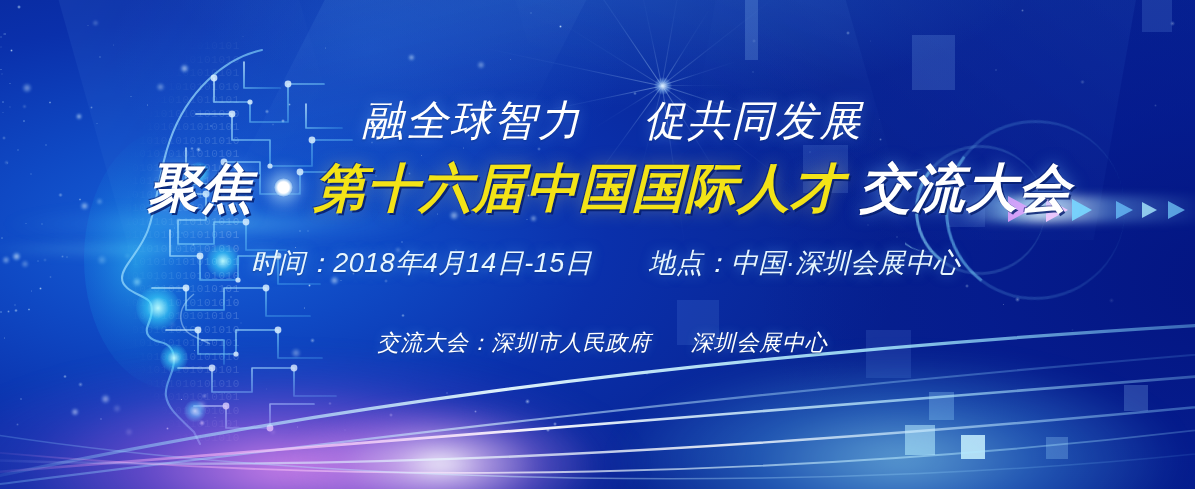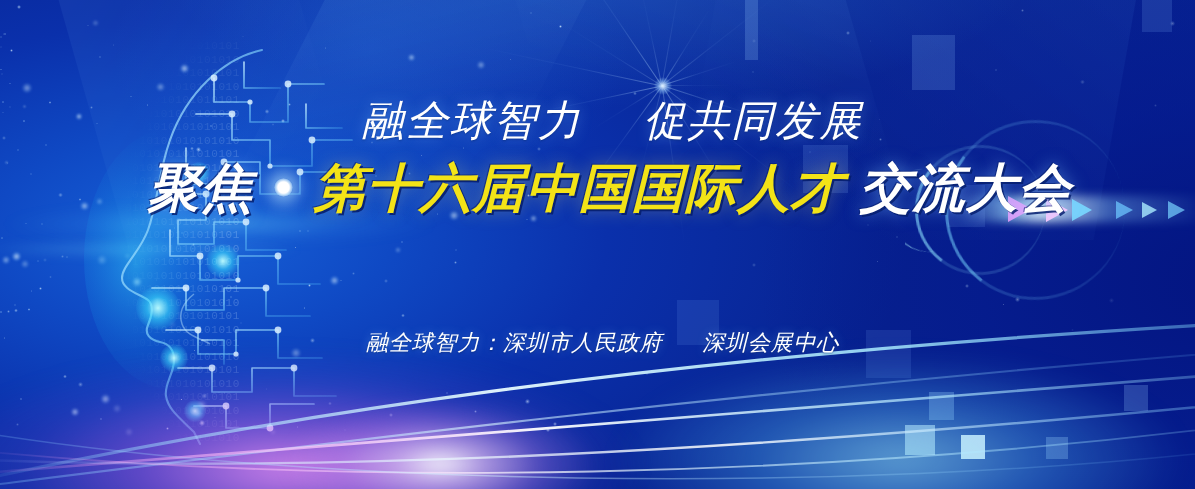--- a/index.html
+++ b/index.html
@@ -589,21 +589,26 @@
       <span>促共同发展</span>
     </div>
 
     <div class="maintitle">
       <span class="mt-white">聚焦</span>
       <span class="mt-dot"></span>
       <span class="mt-yellow">第十六届中国国际人才</span>
       <span class="mt-white">交流大会</span>
     </div>
 
+    <div class="subline">
+      <span>时间：</span><span>2018年4月14日-15日</span>
+      <span class="gap"></span>
+      <span>地点：</span><span>中国·深圳会展中心</span>
+    </div>
 
     <div class="hostline">
-      <span>融全球智力：</span><span>深圳市人民政府</span>
+      <span>交流大会：</span><span>深圳市人民政府</span>
       <span class="gap"></span>
       <span>深圳会展中心</span>
     </div>
 
   </div>
 </div>
 
 </body></html>

